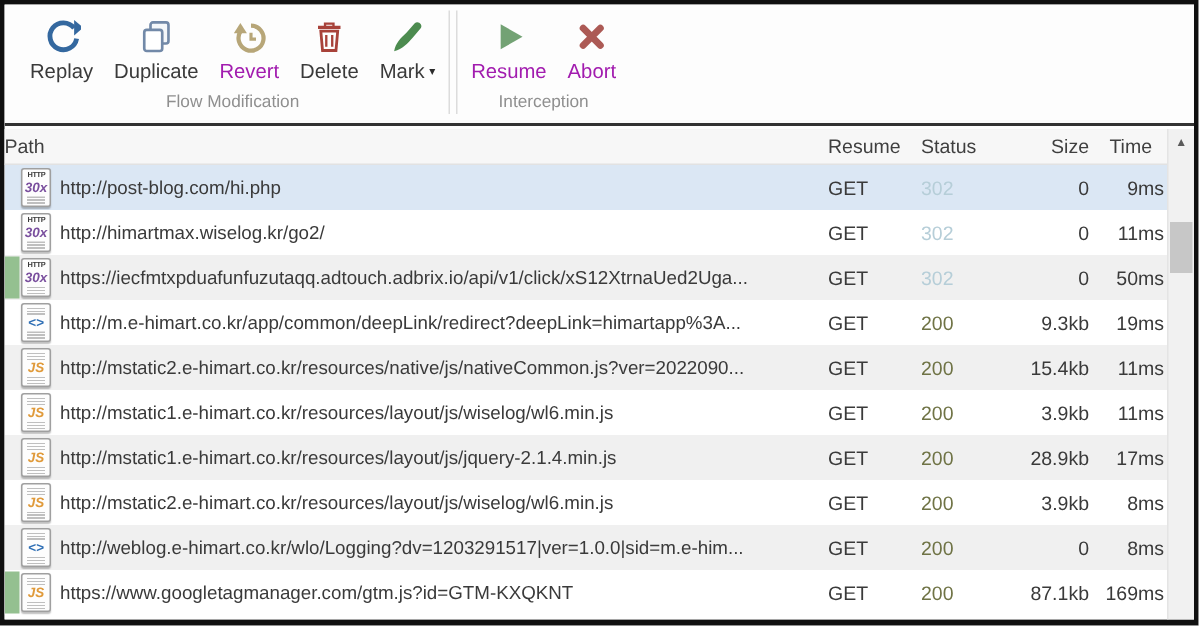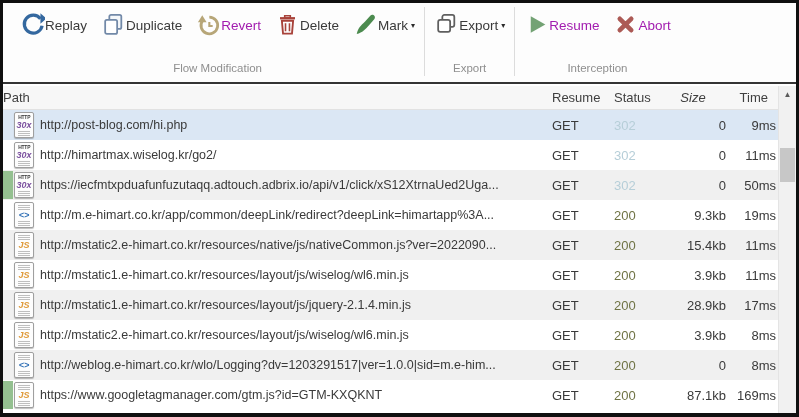--- a/index.html
+++ b/index.html
@@ -7,35 +7,35 @@
   .window{position:relative;width:799px;height:417px;background:#fff;
     border:3px solid #101010;border-bottom-width:4px;overflow:hidden;}
   
   .toolbar{position:relative;height:81px;background:#fdfdfd;border-bottom:2px solid #343434;
     display:flex;align-items:stretch;padding-left:10px;}
   .tb-group{display:flex;flex-direction:column;}
   .tb-buttons{display:flex;align-items:flex-start;}
   .tb-group-label{margin-top:auto;text-align:center;font-size:11.5px;color:#8f8f8f;
     padding-bottom:8px;white-space:nowrap;}
   .tb-sep{width:1px;background:#dcdcdc;margin:4px 2px 6px 2px;}
-  .tb-btn{display:flex;flex-direction:row;align-items:center;padding:7px 7px 0 7px;cursor:default;}
+  .tb-btn{display:flex;flex-direction:column;align-items:center;padding:7px 7px 0 7px;cursor:default;}
   .tb-icon{height:28px;display:flex;align-items:center;justify-content:center;}
   .tb-label{font-size:13.5px;color:#3a3a3a;white-space:nowrap;margin-top:2px;}
   .tb-btn.disabled .tb-label{color:#a21caf;}
   .caret{font-size:8px;color:#2b2b2b;margin-left:3px;vertical-align:2px;}
   
   .table{position:absolute;left:0;right:0;top:83px;bottom:0;background:#fff;}
   .thead{display:flex;align-items:center;height:24px;background:#f7f7f7;
     border-bottom:1px solid #e2e2e2;font-size:13px;color:#3f3f3f;}
   .h-path{flex:1;}
   .c-method{width:58px;flex-shrink:0;padding-left:4px;}
   .c-status{width:46px;flex-shrink:0;padding-left:8px;}
   .c-size{width:74px;flex-shrink:0;text-align:right;}
   .c-time{width:52px;flex-shrink:0;text-align:right;padding-right:2px;}
-  .h-size{text-align:center;padding-left:8px;font-style:italic;}
+  .h-size{text-align:right;padding-left:8px;}
   .h-time{text-align:right;padding-right:10px;}
   .c-sb{width:18px;flex-shrink:0;}
   .rows{position:absolute;top:24px;left:0;right:0;bottom:0;overflow:hidden;}
   .row{position:relative;display:flex;align-items:center;height:30px;font-size:13px;
     color:#3a3a3a;background:#fff;padding-left:11px;cursor:default;}
   .row.alt{background:#f0f0f0;}
   .marker{position:absolute;left:0;top:1px;bottom:1px;width:10px;}
   .c-icon{width:24px;flex-shrink:0;}
   .c-path{flex:1;overflow:hidden;white-space:nowrap;font-size:12.5px;padding-left:2px;}
   
@@ -104,34 +104,20 @@
               <svg viewBox="0 0 24 24" width="25" height="25">
                 <path d="M3.6 21.2 C4.6 15.8 7.6 13 11.6 9.2 L16.8 3.4 C18.8 1.4 22.4 4.2 20.6 6.6 L15.6 12.4 C12 16.4 9.2 19.6 3.6 21.2 Z" fill="#4c8b4f"></path>
               </svg>
             </div>
             <div class="tb-label">Mark<span class="caret">▾</span></div>
           </div>
         </div>
         <div class="tb-group-label">Flow Modification</div>
       </div>
       <div class="tb-sep"></div>
-      <div class="tb-group">
-        <div class="tb-buttons">
-          <div class="tb-btn">
-            <div class="tb-icon">
-              <svg viewBox="0 0 24 24" width="25" height="25">
-                <rect x="8" y="2.8" width="11.5" height="11.5" rx="2" fill="#ffffff" stroke="#5f5f5f" stroke-width="1.7"></rect>
-                <rect x="4" y="7.6" width="11.5" height="11.5" rx="2" fill="#ffffff" stroke="#5f5f5f" stroke-width="1.7"></rect>
-              </svg>
-            </div>
-            <div class="tb-label">Export<span class="caret">▾</span></div>
-          </div>
-        </div>
-        <div class="tb-group-label">Export</div>
-      </div>
       <div class="tb-sep"></div>
       <div class="tb-group">
         <div class="tb-buttons">
           <div class="tb-btn disabled">
             <div class="tb-icon">
               <svg viewBox="0 0 24 24" width="25" height="25">
                 <polygon points="6.5,4 20.5,12 6.5,20" fill="#73a274"></polygon>
               </svg>
             </div>
             <div class="tb-label">Resume</div>

